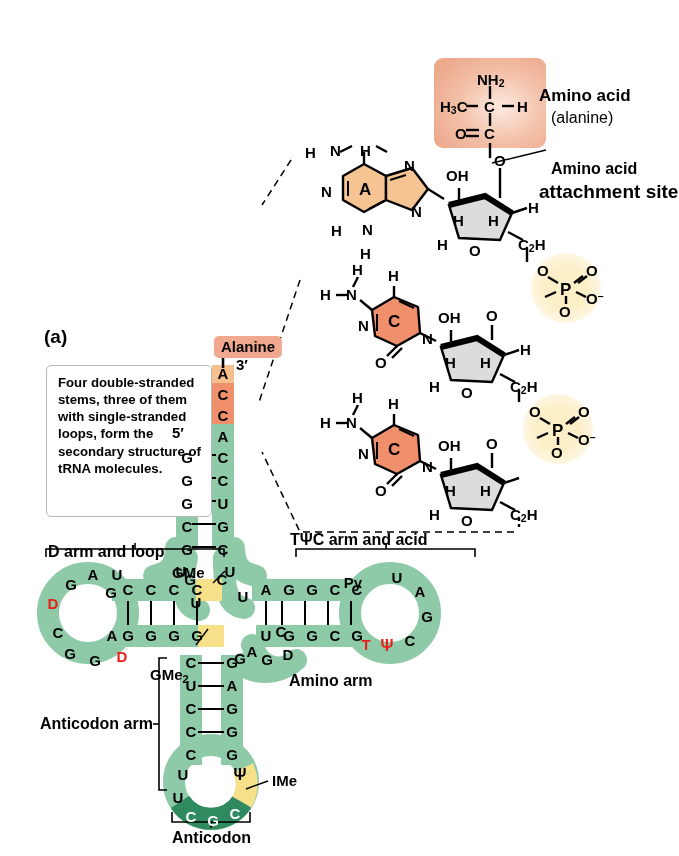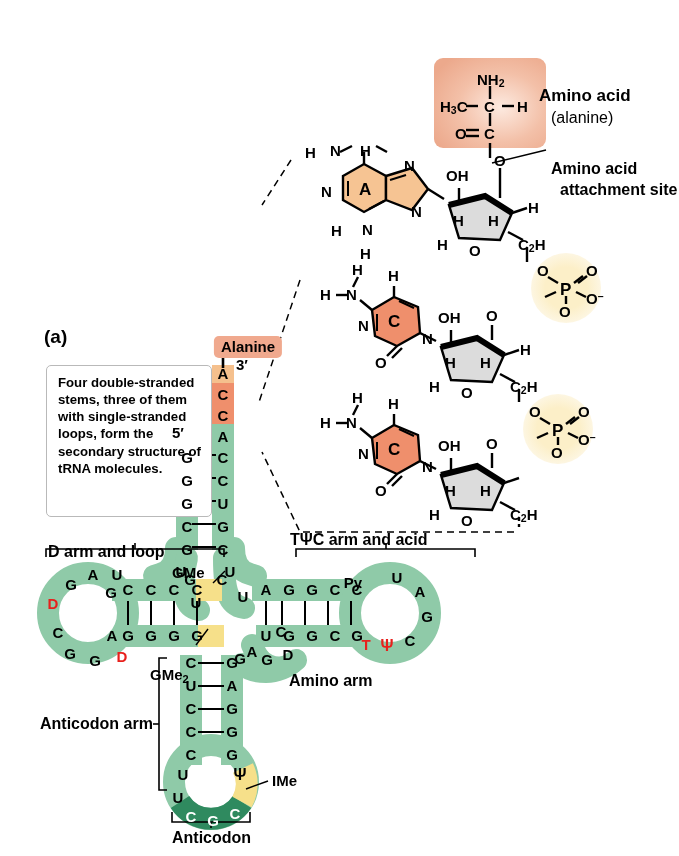--- a/index.html
+++ b/index.html
@@ -258,21 +258,21 @@
   <line x1="211" y1="822" x2="211" y2="828" stroke="#000" stroke-width="1.6"></line>
 </svg>
 
 <div class="txt panel-letter" style="left:44px;top:327px;">(a)</div>
 
 <div class="callout" style="left:46px;top:365px;width:166px;height:152px;">Four double-stranded stems, three of them with single-stranded loops, form the secondary structure of tRNA molecules.</div>
 
 <div class="txt lbl" style="left:539px;top:87px;font-size:17px;">Amino acid</div>
 <div class="txt" style="left:551px;top:110px;font-size:16px;">(alanine)</div>
 <div class="txt lbl" style="left:551px;top:161px;font-size:16px;">Amino acid</div>
-<div class="txt lbl" style="left:560px;top:182px;font-size:16px;">attachment site</div>
+<div class="txt lbl" style="left:539px;top:182px;font-size:19px;">attachment site</div>
 
 <div class="txt chem" style="left:477px;top:72px;">
   <span>NH</span><span class="sub">2</span>
 </div>
 <div class="txt chem" style="left:440px;top:99px;">
   <span>H</span><span class="sub">3</span><span>C</span>
 </div>
 <div class="txt chem" style="left:484px;top:99px;">C</div>
 <div class="txt chem" style="left:517px;top:99px;">H</div>
 <div class="txt chem" style="left:455px;top:126px;">O</div>

